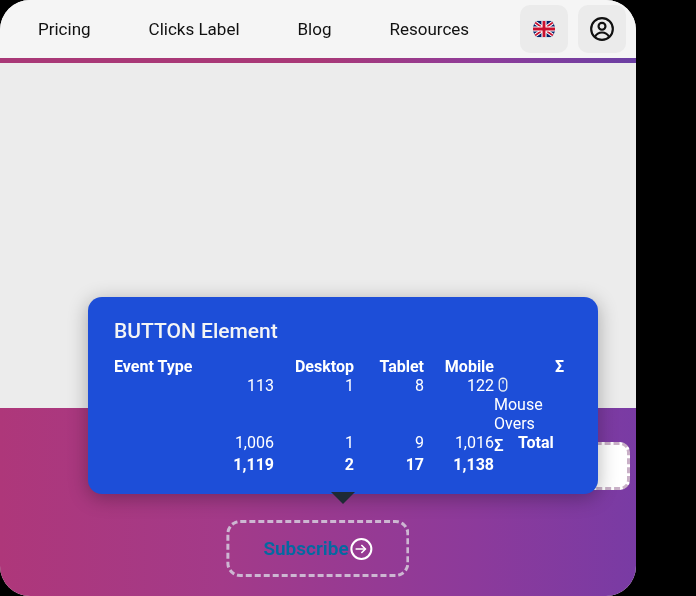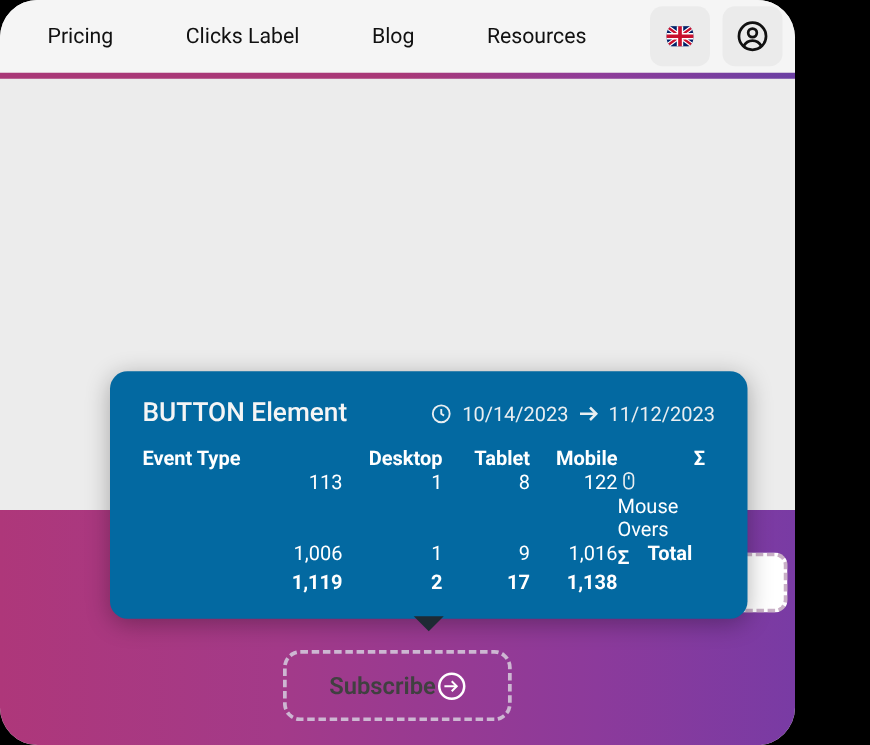--- a/index.html
+++ b/index.html
@@ -31,27 +31,27 @@
     position: absolute; left: 0; right: 0; top: 408px; bottom: 0;
     background: linear-gradient(90deg, #ae377a 0%, #a33a89 35%, #8c3a9b 75%, #793ba4 100%);
   }
   .dashed-slot-right {
     position: absolute; width: 80px; height: 48px; top: 442px; right: 6px;
     border: 3px dashed #c9b0c7; border-radius: 10px; background: #fff;
   }
   .subscribe {
     position: absolute; top: 520px; left: 50%; transform: translateX(-50%);
     border: 3px dashed #cdb7d2; border-radius: 14px; padding: 14px 34px;
-    display: flex; align-items: center; gap: 2px; color: #404040; font-size: 19px; font-weight: 600;
+    display: flex; align-items: center; gap: 2px; color: #0369a1; font-size: 19px; font-weight: 600;
     cursor: pointer;
   }
   .arrow-circ { width: 22px; height: 22px; border: 2px solid #fff; border-radius: 50%; display: flex; align-items: center; justify-content: center; font-size: 12px; }
   .popover {
     position: absolute; left: 88px; top: 297px; width: 510px;
-    background: #0369a1; color: #fff; border-radius: 14px; padding: 22px 26px 20px 26px;
+    background: #1d4ed8; color: #fff; border-radius: 14px; padding: 22px 26px 20px 26px;
     z-index: 20; box-shadow: 0 4px 20px rgba(0,0,0,0.3);
   }
   .popover-tip {
     position: absolute; bottom: -10px; left: 50%; transform: translateX(-50%);
     width: 0; height: 0; border-left: 12px solid transparent; border-right: 12px solid transparent;
     border-top: 12px solid #1e2a34;
   }
   .pop-head { display: flex; align-items: center; margin-bottom: 14px; }
   .pop-title { font-size: 21px; font-weight: 500; color: #f5f5f5; }
   .pop-date { margin-left: auto; display: flex; align-items: center; gap: 8px; font-size: 16px; color: #e9eef1; }
@@ -108,36 +108,20 @@
       <svg width="12" height="10" viewBox="0 0 12 10" fill="none" stroke="#fff" stroke-width="1.6">
         <line x1="0" y1="5" x2="10" y2="5"></line>
         <polyline points="6,1 10,5 6,9"></polyline>
       </svg>
     </span>
   </div>
 
   <div class="popover">
     <div class="pop-head">
       <div class="pop-title">BUTTON Element</div>
-      <div class="pop-date">
-        <span>
-          <svg width="18" height="18" viewBox="0 0 24 24" fill="none" stroke="#e8eef1" stroke-width="2">
-            <circle cx="12" cy="12" r="9"></circle>
-              <polyline points="12,7 12,12 15,14"></polyline>
-          </svg>
-        </span>
-        <span>10/14/2023</span>
-        <span>
-          <svg width="16" height="12" viewBox="0 0 16 12" fill="none" stroke="#e8eef1" stroke-width="2">
-            <line x1="1" y1="6" x2="14" y2="6"></line>
-              <polyline points="9,1 14,6 9,11"></polyline>
-          </svg>
-        </span>
-        <span>11/12/2023</span>
-      </div>
     </div>
 
     <div class="tbl">
       <div class="th">Event Type</div>
       <div class="th num">Desktop</div>
       <div class="th num">Tablet</div>
       <div class="th num">Mobile</div>
       <div class="th num">Σ</div>
 
       <div class="num">113</div>

